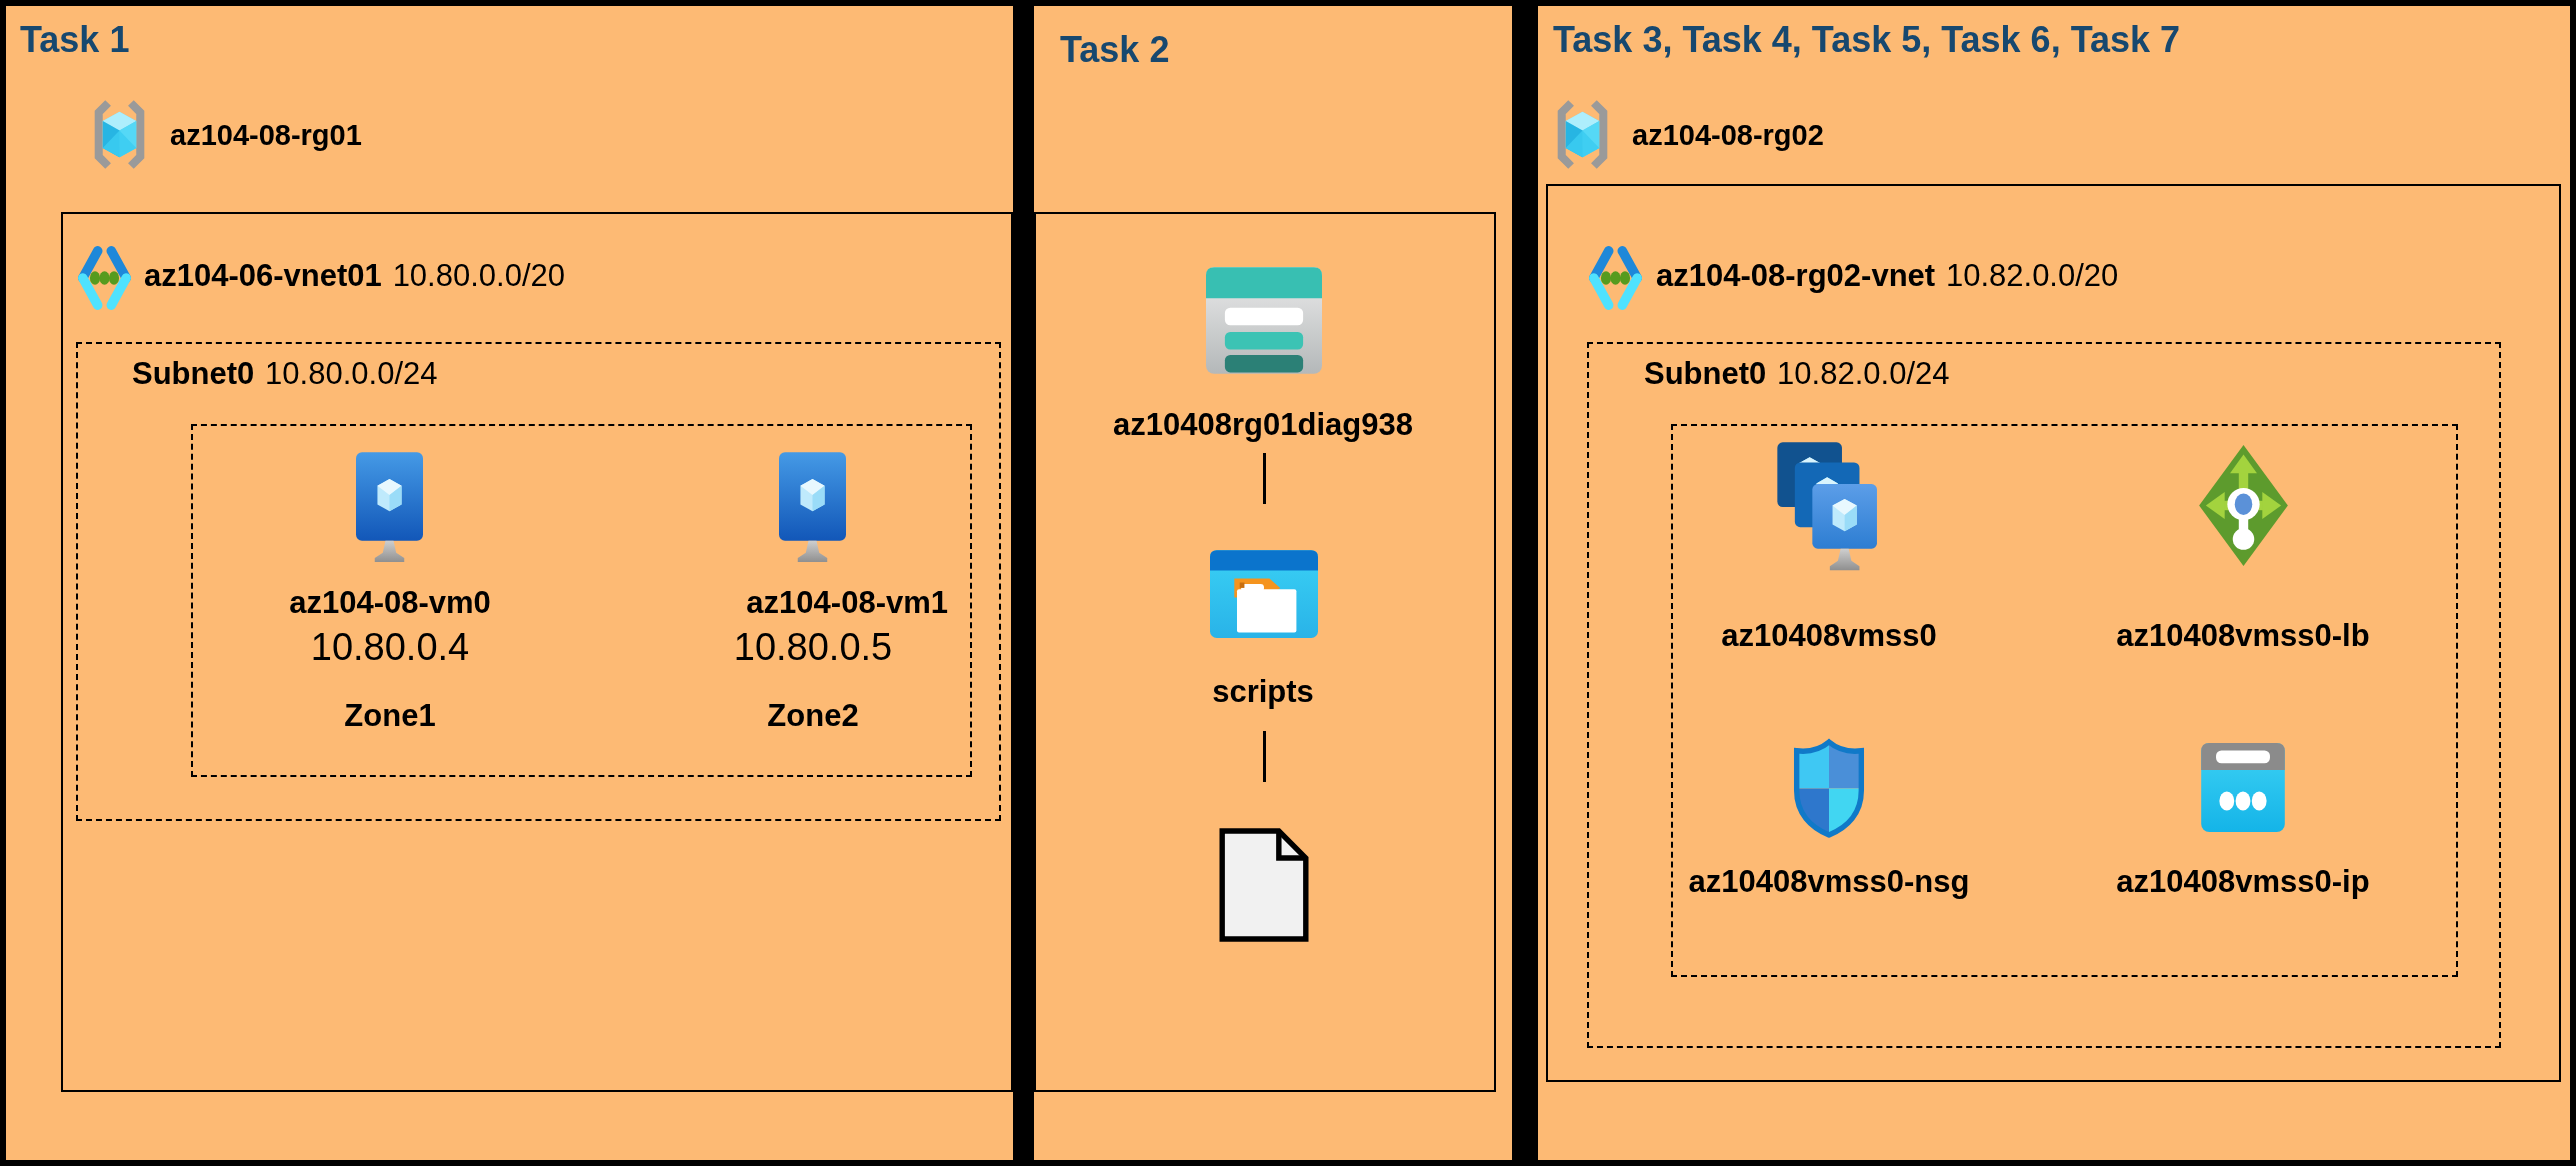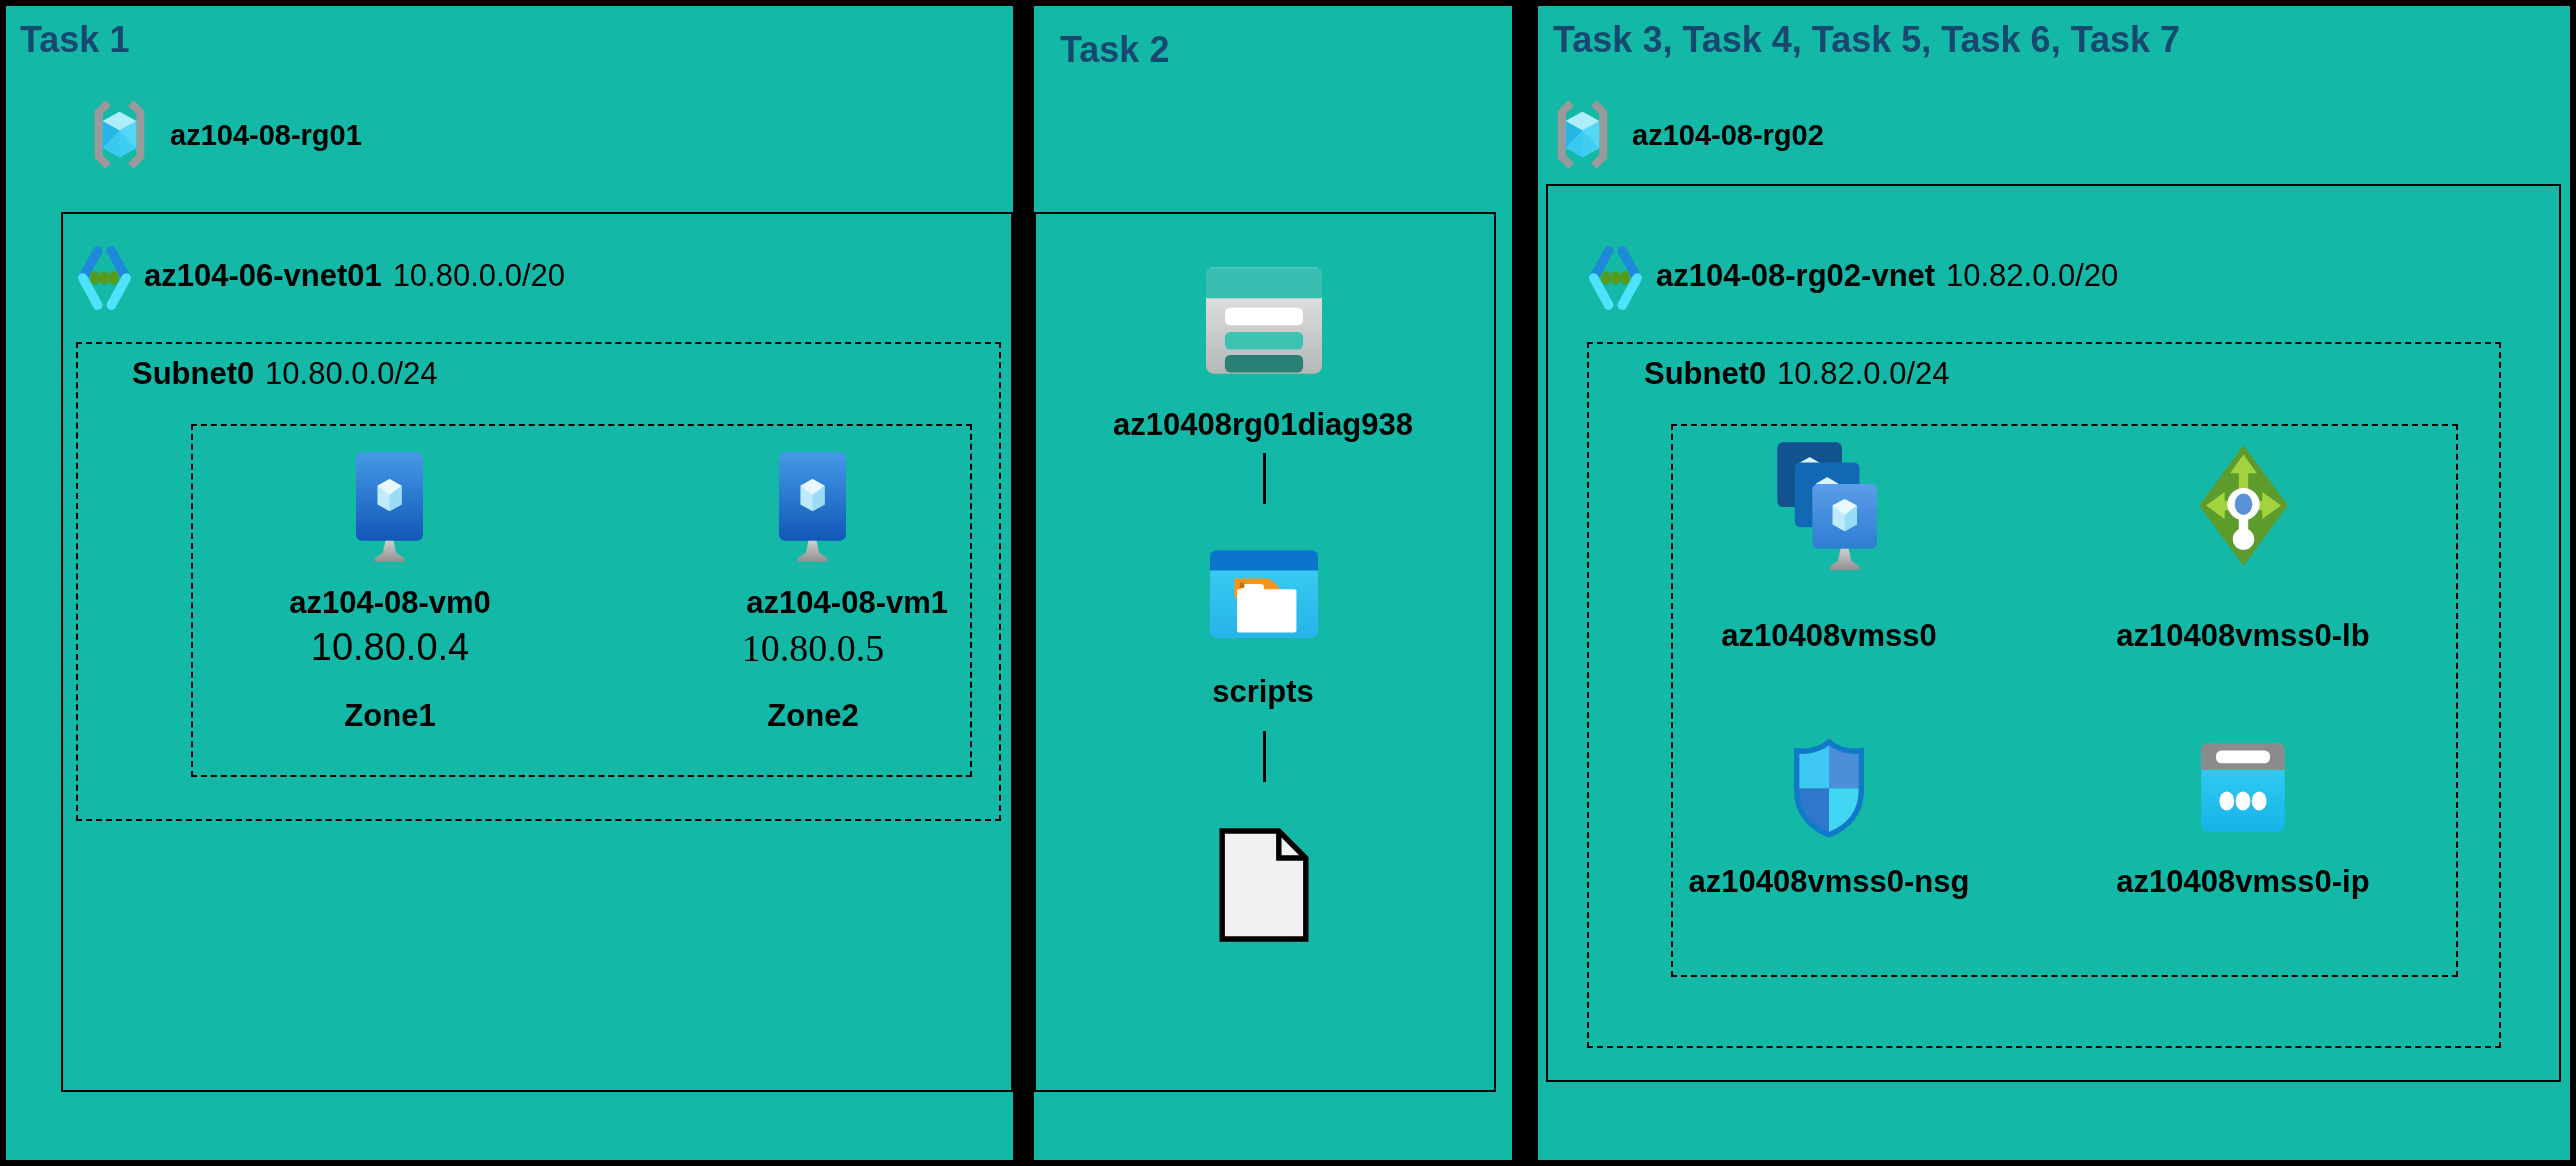--- a/index.html
+++ b/index.html
@@ -1,19 +1,19 @@
 <!DOCTYPE html>
 <html style="font-size:10.8px"><head>
 <meta charset="utf-8">
 <style>
   html,body{margin:0;padding:0;background:#ffffff;}
   #canvas{
     position:relative;
     width:2576px;height:1166px;
-    background:#14b8a6;
+    background:#fdba74;
     font-family:"Liberation Sans", sans-serif;
     overflow:hidden;
     color:#000;
   }
   .abs{position:absolute;}
   .frame{
     left:0;top:0;right:0;bottom:0;
     border:6px solid #000;
     pointer-events:none;
   }
@@ -99,21 +99,21 @@
   <div class="abs res-label" style="left:255px;top:698px;width:270px;">Zone1</div>
 
   <svg class="abs" style="left:779px;top:452px;" width="67" height="113" viewBox="0 0 100 168">
     <rect x="0" y="0" width="100" height="132" rx="9" fill="url(#vmscr)"></rect>
     <polygon points="50,40 68,50 68,78 50,88 32,78 32,50" fill="#bfeafc"></polygon>
     <polygon points="50,40 68,50 50,64 32,50" fill="#e8f8fe"></polygon>
     <polygon points="50,64 68,50 68,78 50,88" fill="#9adcf8"></polygon>
     <polygon points="44,132 56,132 60,150 72,158 72,164 28,164 28,158 40,150" fill="url(#vmstand)"></polygon>
   </svg>
   <div class="abs res-label" style="left:678px;top:585px;width:270px;text-align:right;">az104-08-vm1</div>
-  <div class="abs ip-label" style="left:678px;top:626px;width:270px;font-family:Liberation Serif, serif;">10.80.0.5</div>
+  <div class="abs ip-label" style="left:678px;top:626px;width:270px;">10.80.0.5</div>
   <div class="abs res-label" style="left:678px;top:698px;width:270px;">Zone2</div>
 
   <div class="abs separator" style="left:1013px;"></div>
 
   <div class="abs panel-title" style="left:1060px;top:30px;">Task 2</div>
 
   <div class="abs solid-box" style="left:1034px;top:212px;width:458px;height:876px;"></div>
 
   <svg class="abs" style="left:1206px;top:267px;" width="116" height="107" viewBox="0 0 172 158">
     <defs>

